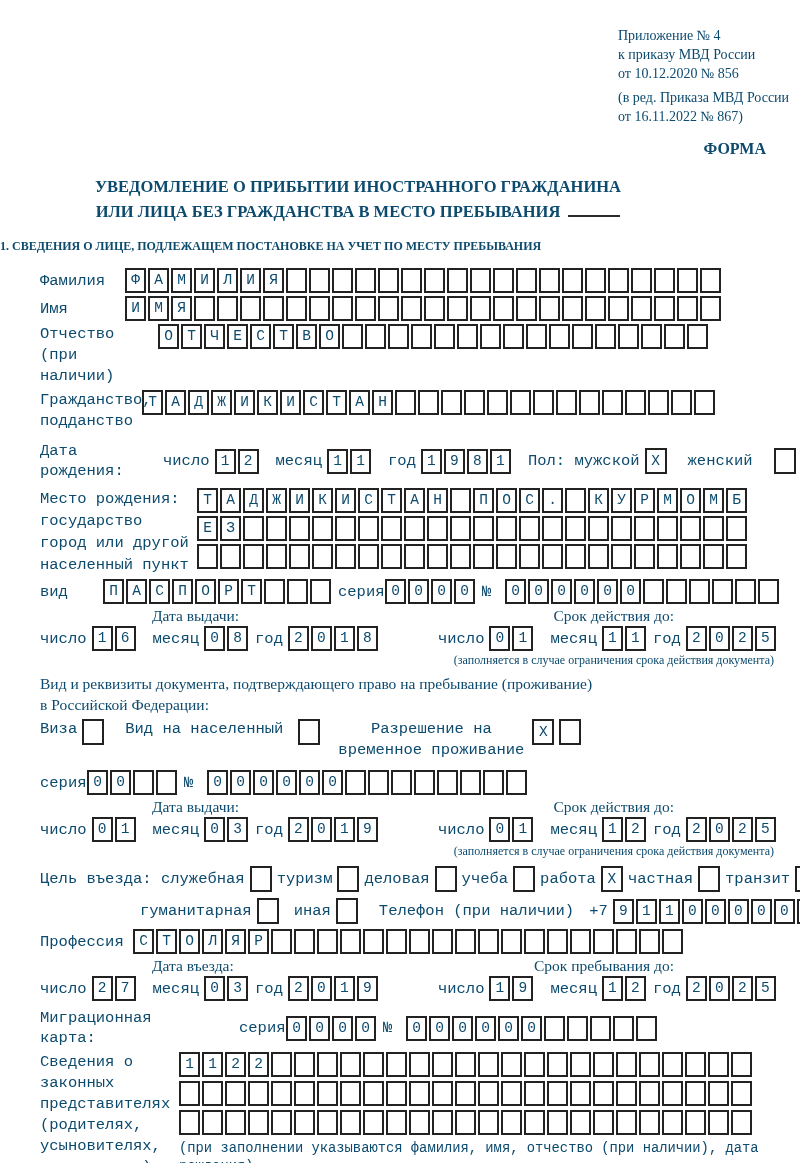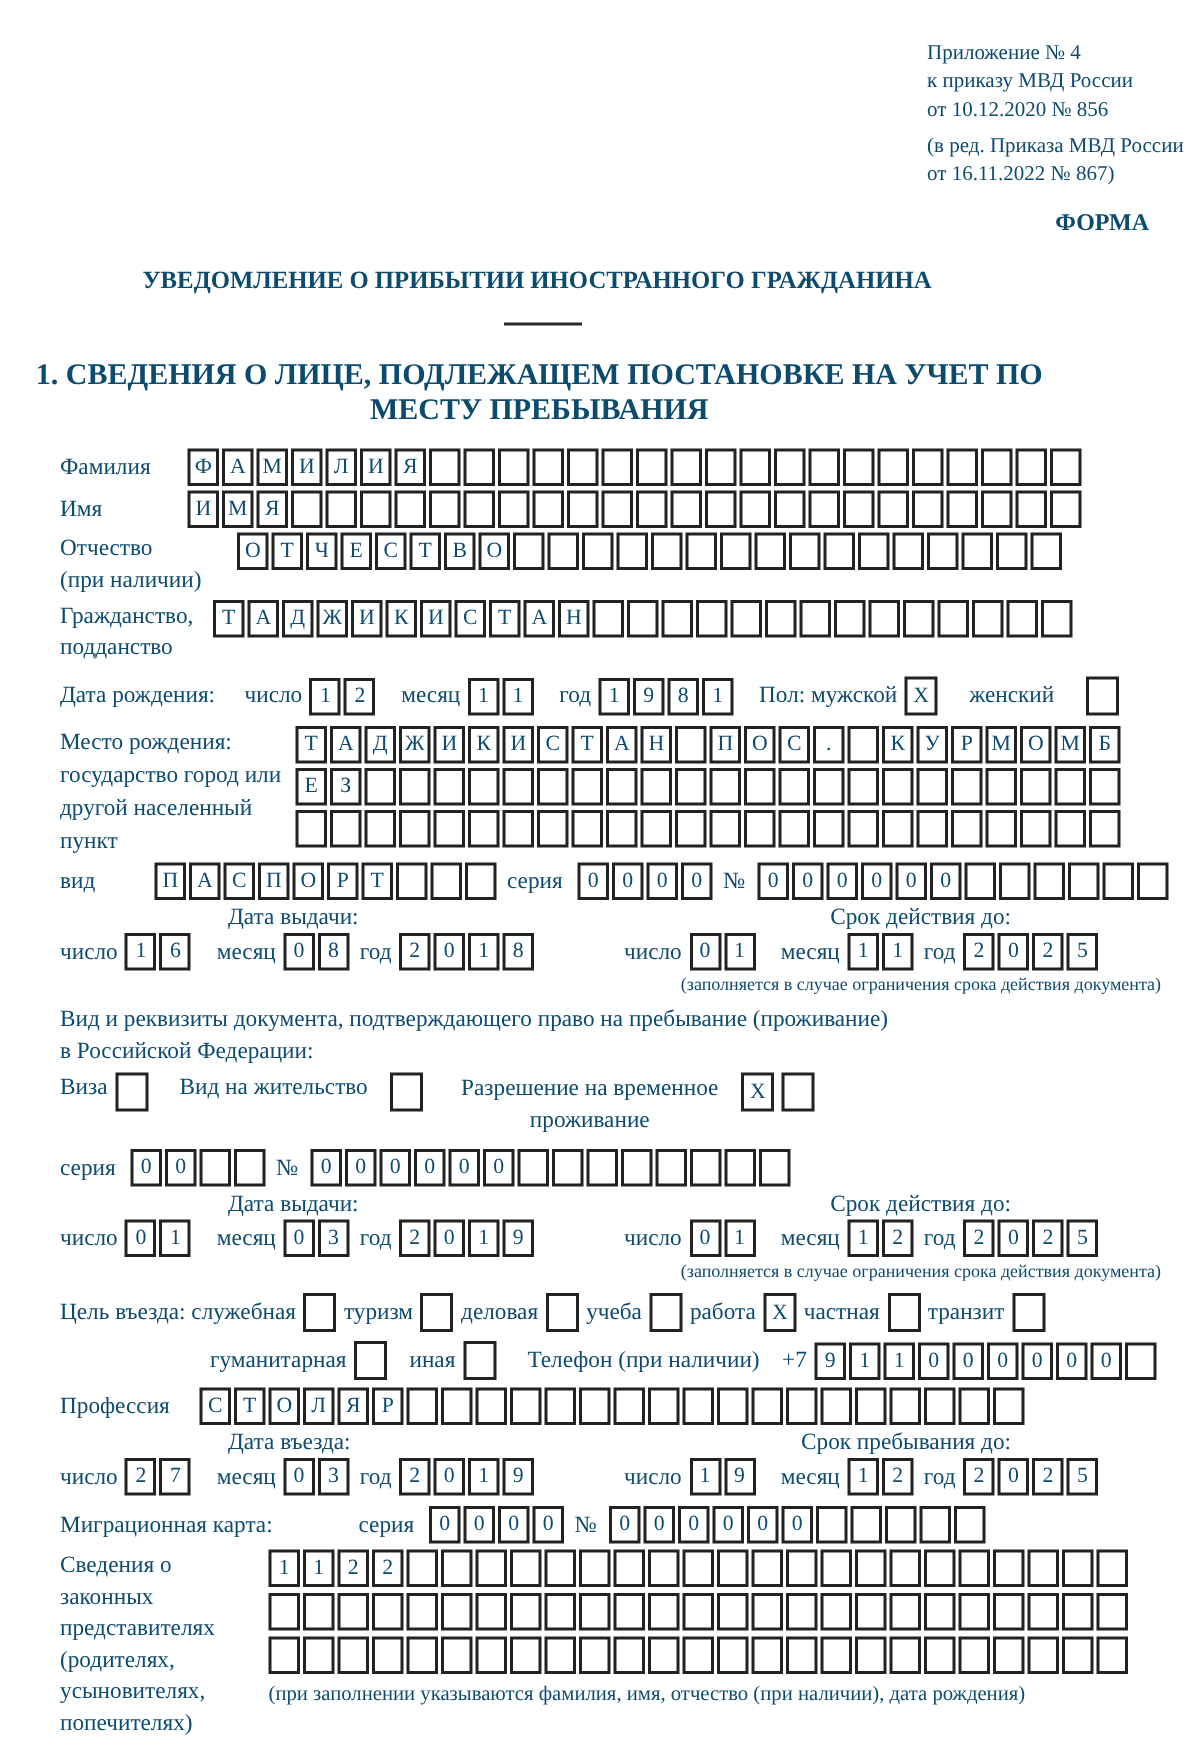--- a/index.html
+++ b/index.html
@@ -7,23 +7,23 @@
     width:800px; height:1163px; box-sizing:border-box;
     padding:26px 0 0 40px; overflow:hidden; position:relative;
     background:#ffffff; color:#0c4a6e;
     font-family:"Liberation Serif","DejaVu Serif",serif; font-size:15.5px;
   }
   .appendix { margin-left:578px; width:210px; font-size:14px; line-height:19px; }
   .appendix .amend-gap { margin-top:5px; }
   .forma { width:726px; text-align:right; font-weight:bold; font-size:16px; margin-top:14px; }
   .title { width:716px; margin-left:-40px; margin-top:16px; text-align:center; font-weight:bold; font-size:16.5px; line-height:25px; }
   .uline { display:inline-block; width:52px; height:2px; border-bottom:2px solid #2b2b2b; margin-left:8px; vertical-align:baseline; }
-  .sec { width:719px; margin-left:-40px; margin-top:15px; text-align:center; font-weight:bold; font-size:20px; }
-
-  .row { display:flex; align-items:center; margin-top:3px; }
+  .sec { width:719px; margin-left:-40px; margin-top:15px; text-align:left; font-weight:bold; font-size:12px; }
+
+  .row { display:flex; align-items:center; margin-top:3px;font-family:Liberation Mono, monospace; }
   .row > * { margin-right:5px; }
   .boxes { display:flex; align-items:center; flex:0 0 auto; }
   .cell {
     width:17px; height:21px; border:2px solid #222; margin-right:2px;
     text-align:center; line-height:21px; font-size:14.5px; flex:0 0 auto;
   }
   .checkbox {
     width:18px; height:22px; border:2px solid #222; display:inline-block;
     text-align:center; line-height:22px; font-size:14.5px; flex:0 0 auto;
   }
@@ -81,21 +81,21 @@
     <div>к приказу МВД России</div>
     <div>от 10.12.2020 № 856</div>
     <div class="amend-gap">(в ред. Приказа МВД России</div>
     <div>от 16.11.2022 № 867)</div>
   </div>
 
   <div class="forma">ФОРМА</div>
 
   <div class="title">
     <div>УВЕДОМЛЕНИЕ О ПРИБЫТИИ ИНОСТРАННОГО ГРАЖДАНИНА</div>
-    <div><span class="uline"></span></div>
+    <div><span>ИЛИ ЛИЦА БЕЗ ГРАЖДАНСТВА В МЕСТО ПРЕБЫВАНИЯ</span><span class="uline"></span></div>
   </div>
 
   <div class="sec">1. СВЕДЕНИЯ О ЛИЦЕ, ПОДЛЕЖАЩЕМ ПОСТАНОВКЕ НА УЧЕТ ПО МЕСТУ ПРЕБЫВАНИЯ</div>
 
   <div class="row r-surname">
     <span class="lbl w80">Фамилия</span>
     <span class="boxes">
         <span class="cell">Ф</span>
         <span class="cell">А</span>
         <span class="cell">М</span>
@@ -416,21 +416,21 @@
   </div>
 
   <div class="note">(заполняется в случае ограничения срока действия документа)</div>
 
   <div class="res1">Вид и реквизиты документа, подтверждающего право на пребывание (проживание)</div>
   <div class="res2">в Российской Федерации:</div>
 
   <div class="row r-permit">
     <span class="lbl">Виза</span>
     <span class="checkbox"></span>
-    <span class="lbl g16">Вид на жительство</span>
+    <span class="lbl g16">Вид на населенный</span>
     <span class="checkbox g10"></span>
     <span class="lbl permit-2l g10">Разрешение на временное проживание</span>
     <span class="checkbox">X</span>
     <span class="checkbox"></span>
   </div>
 
   <div class="row r-pseries">
     <span class="lbl ser-label">серия</span>
     <span class="boxes">
         <span class="cell">0</span>

